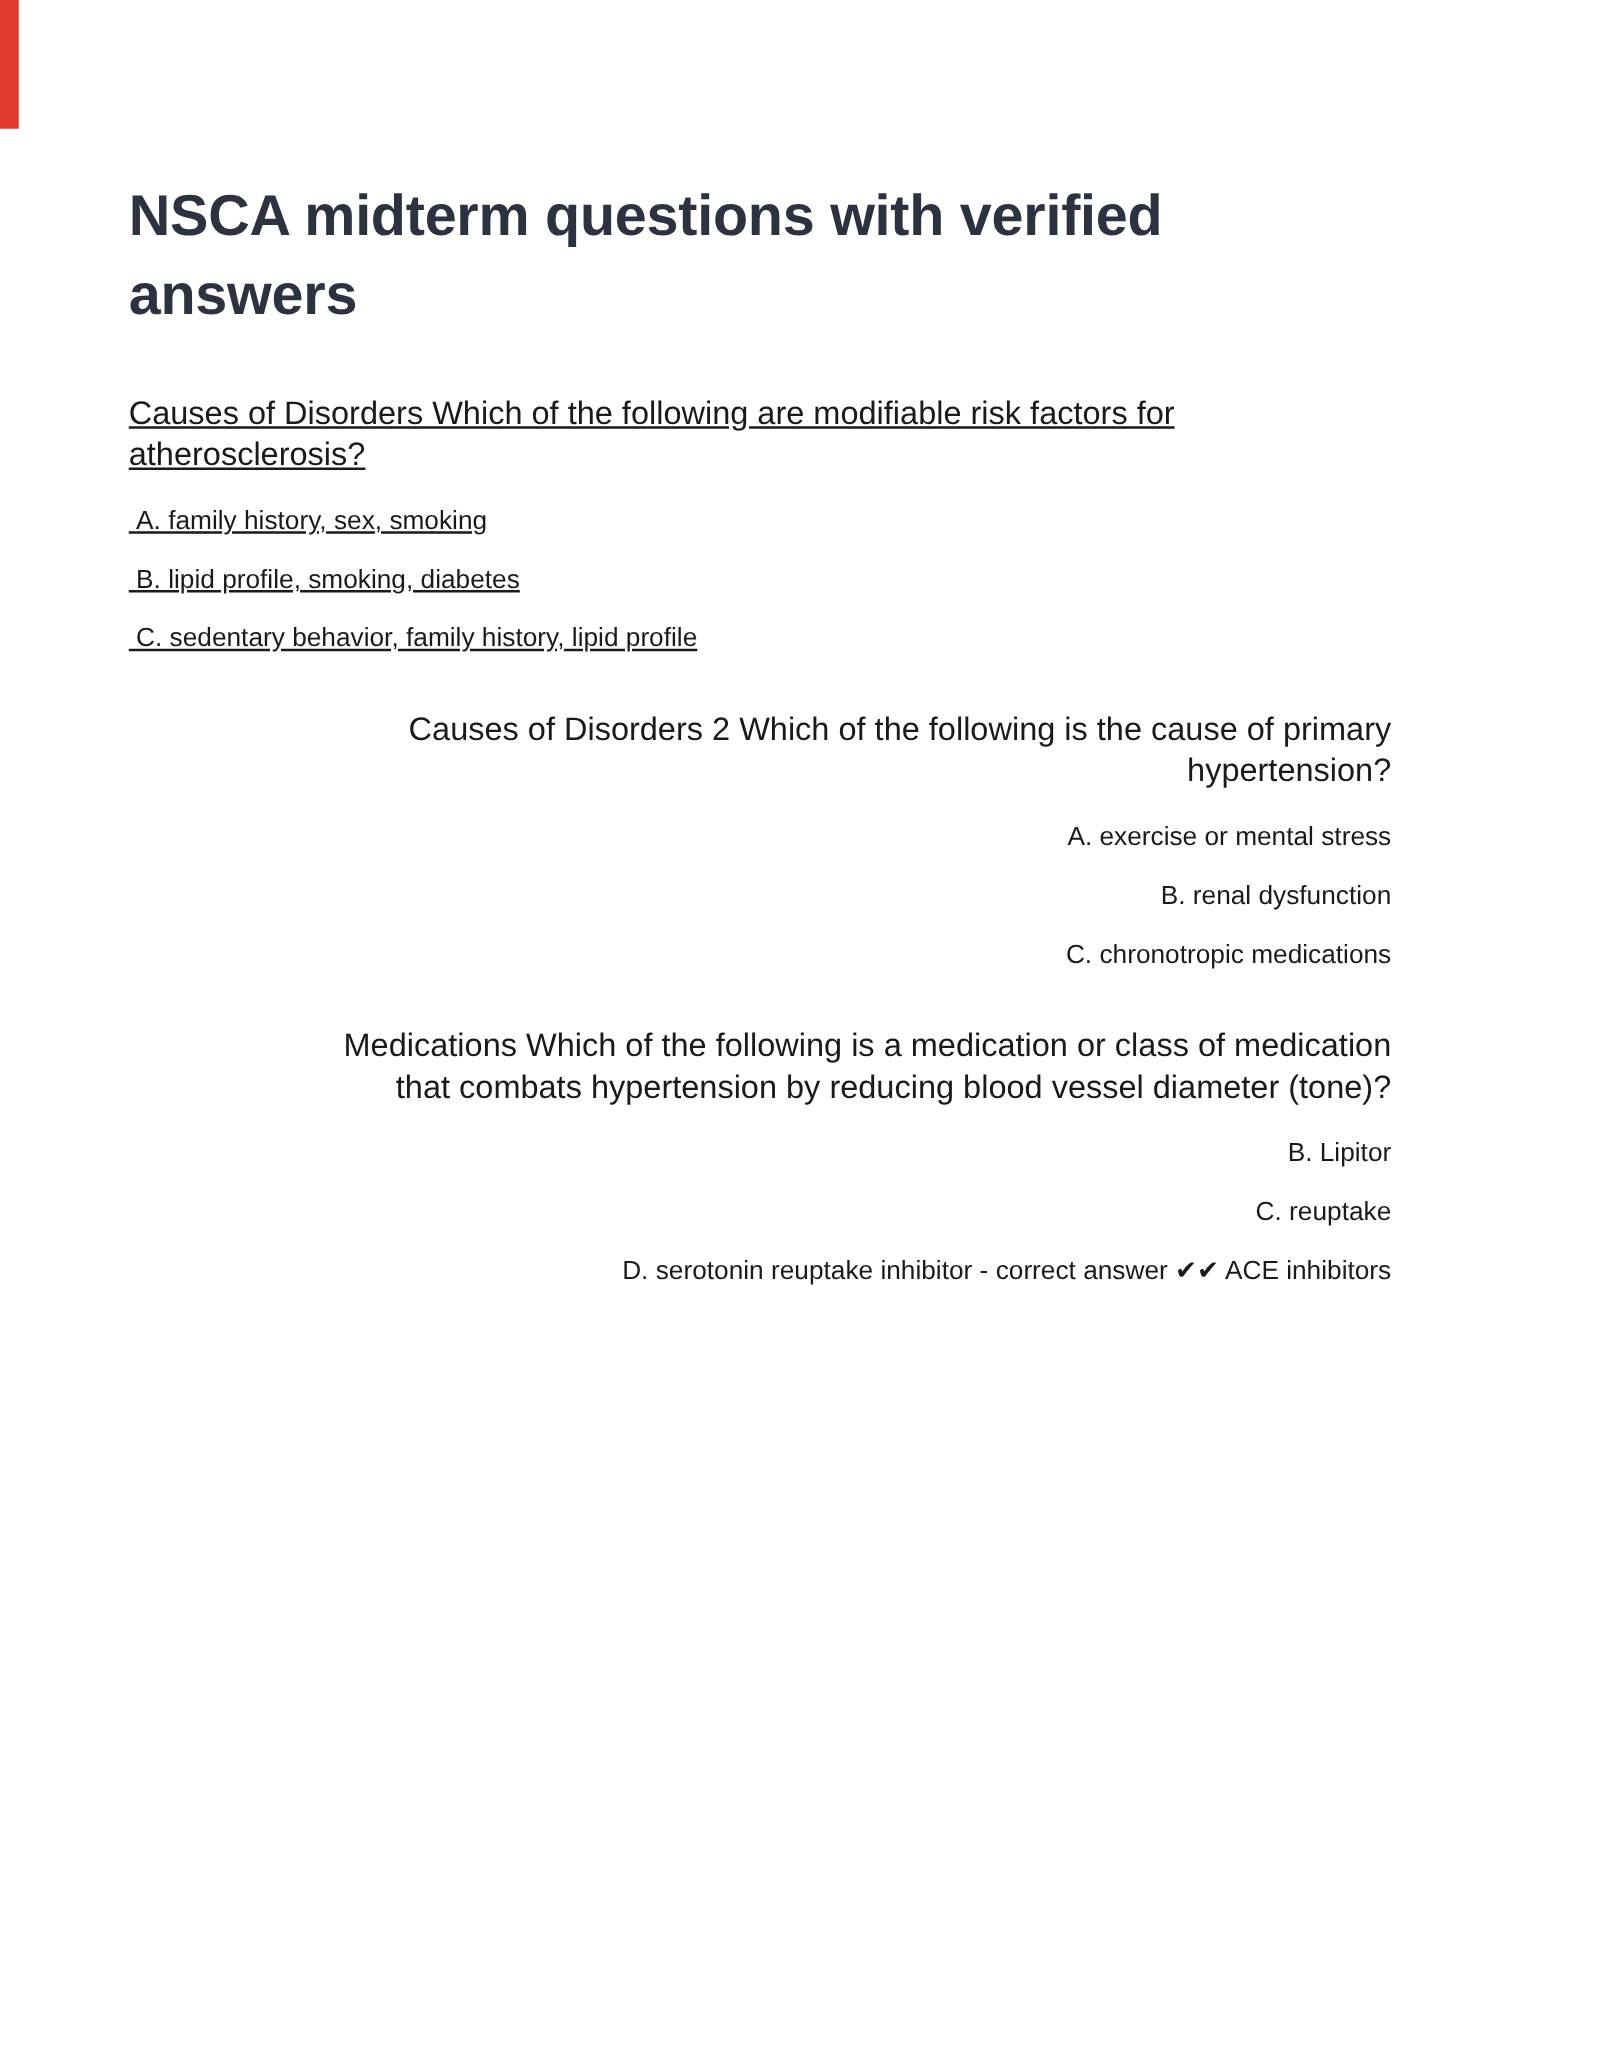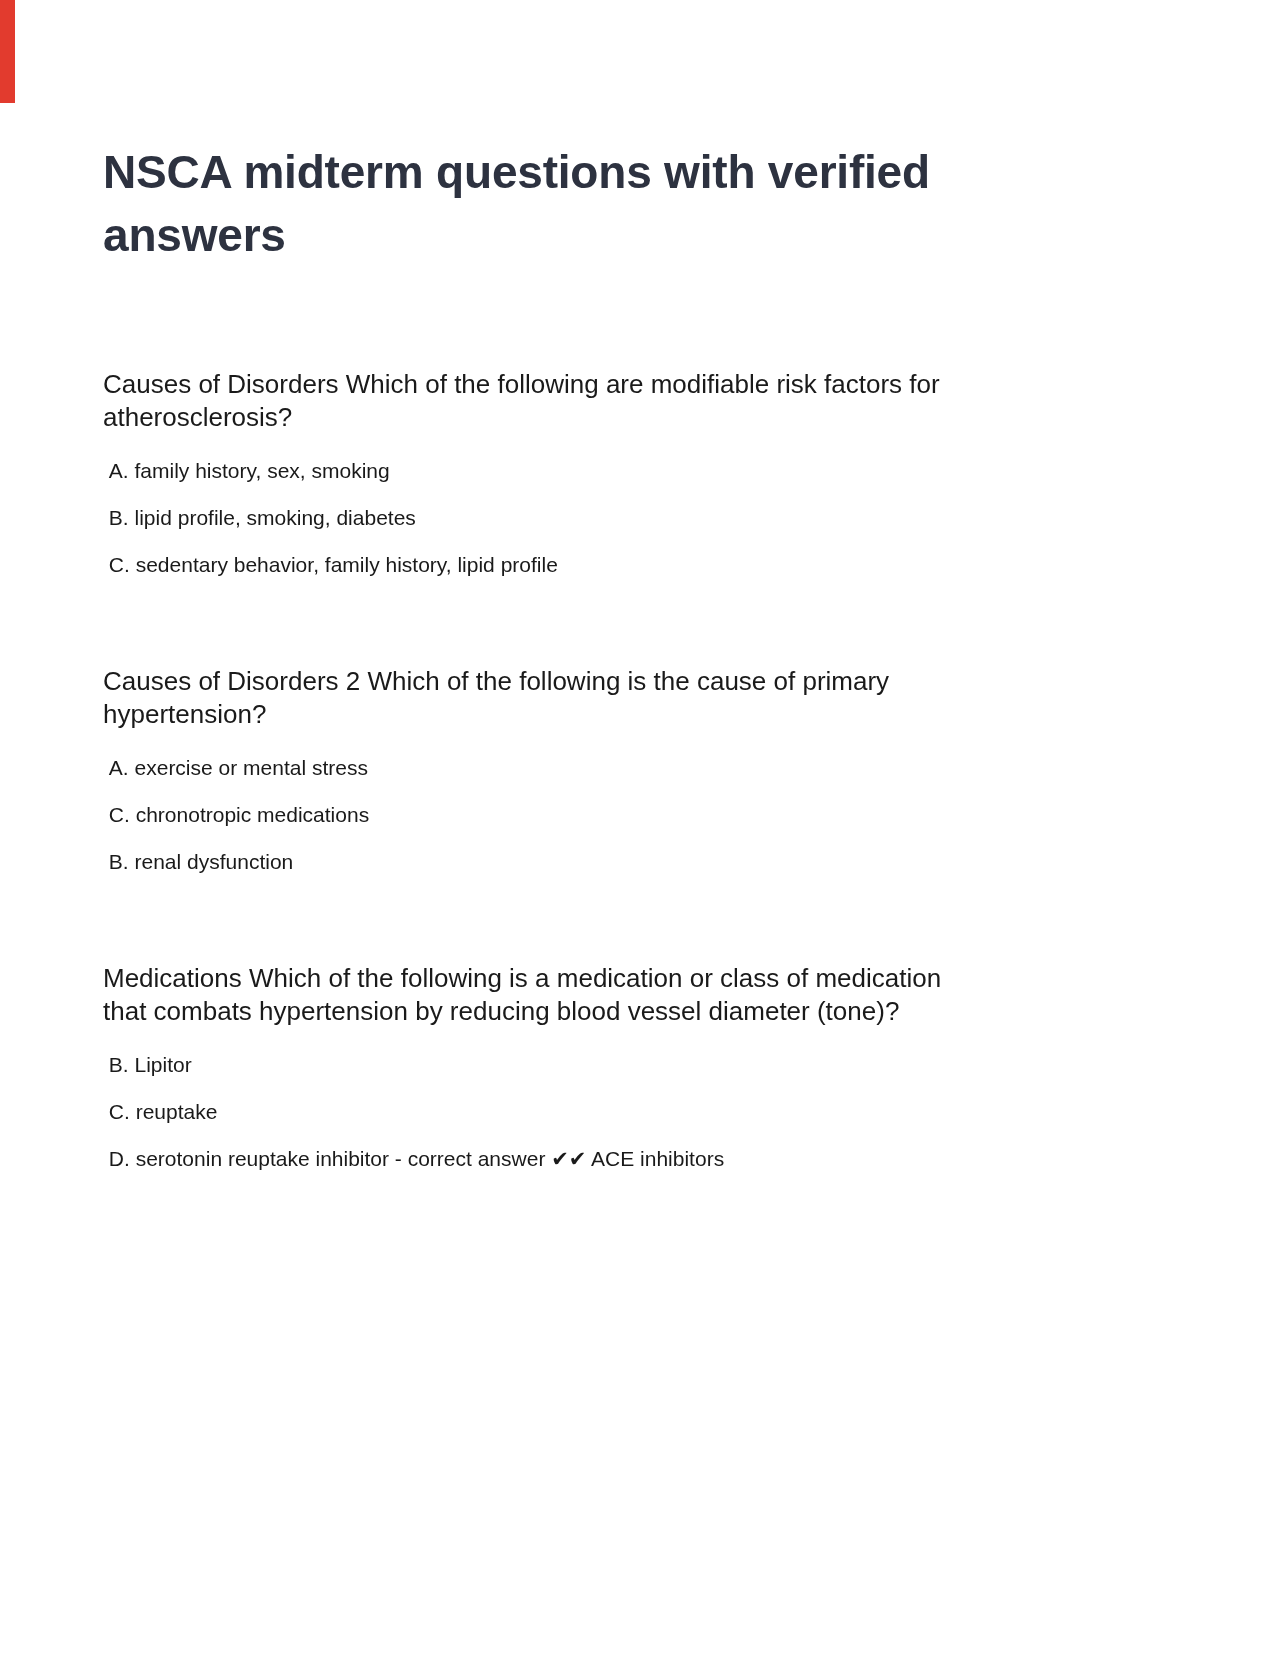--- a/index.html
+++ b/index.html
@@ -35,24 +35,26 @@
     letter-spacing: -0.2px;
     color: var(--title-color, #2d3240);
     white-space: pre-wrap;
     width: 1010px;
   }
   .question {
     margin: 0;
     width: 1010px;
   }
   .question.first {
-    margin-top: 101px;
+    margin-top: 47px;
+    text-decoration: underline;
   }
   .question + .question {
-    margin-top: 84px;
+    margin-top: 40px;
+    text-align: right;
   }
   .prompt {
     margin: 0 0 20px 0;
     font-size: 26px;
     line-height: 33px;
     white-space: pre-wrap;
   }
   .option {
     margin: 14px 0 0 0;
     font-size: 21px;
@@ -75,22 +77,22 @@
 atherosclerosis?</p>
     <p class="option"> A. family history, sex, smoking</p>
     <p class="option"> B. lipid profile, smoking, diabetes</p>
     <p class="option"> C. sedentary behavior, family history, lipid profile</p>
   </section>
 
   <section class="question">
     <p class="prompt">Causes of Disorders 2 Which of the following is the cause of primary
 hypertension?</p>
     <p class="option"> A. exercise or mental stress</p>
+    <p class="option"> B. renal dysfunction</p>
     <p class="option"> C. chronotropic medications</p>
-    <p class="option"> B. renal dysfunction</p>
   </section>
 
   <section class="question">
     <p class="prompt">Medications Which of the following is a medication or class of medication
 that combats hypertension by reducing blood vessel diameter (tone)?</p>
     <p class="option"> B. Lipitor</p>
     <p class="option"> C. reuptake</p>
     <p class="option"> D. serotonin reuptake inhibitor - correct answer ✔✔ ACE inhibitors</p>
   </section>
 

